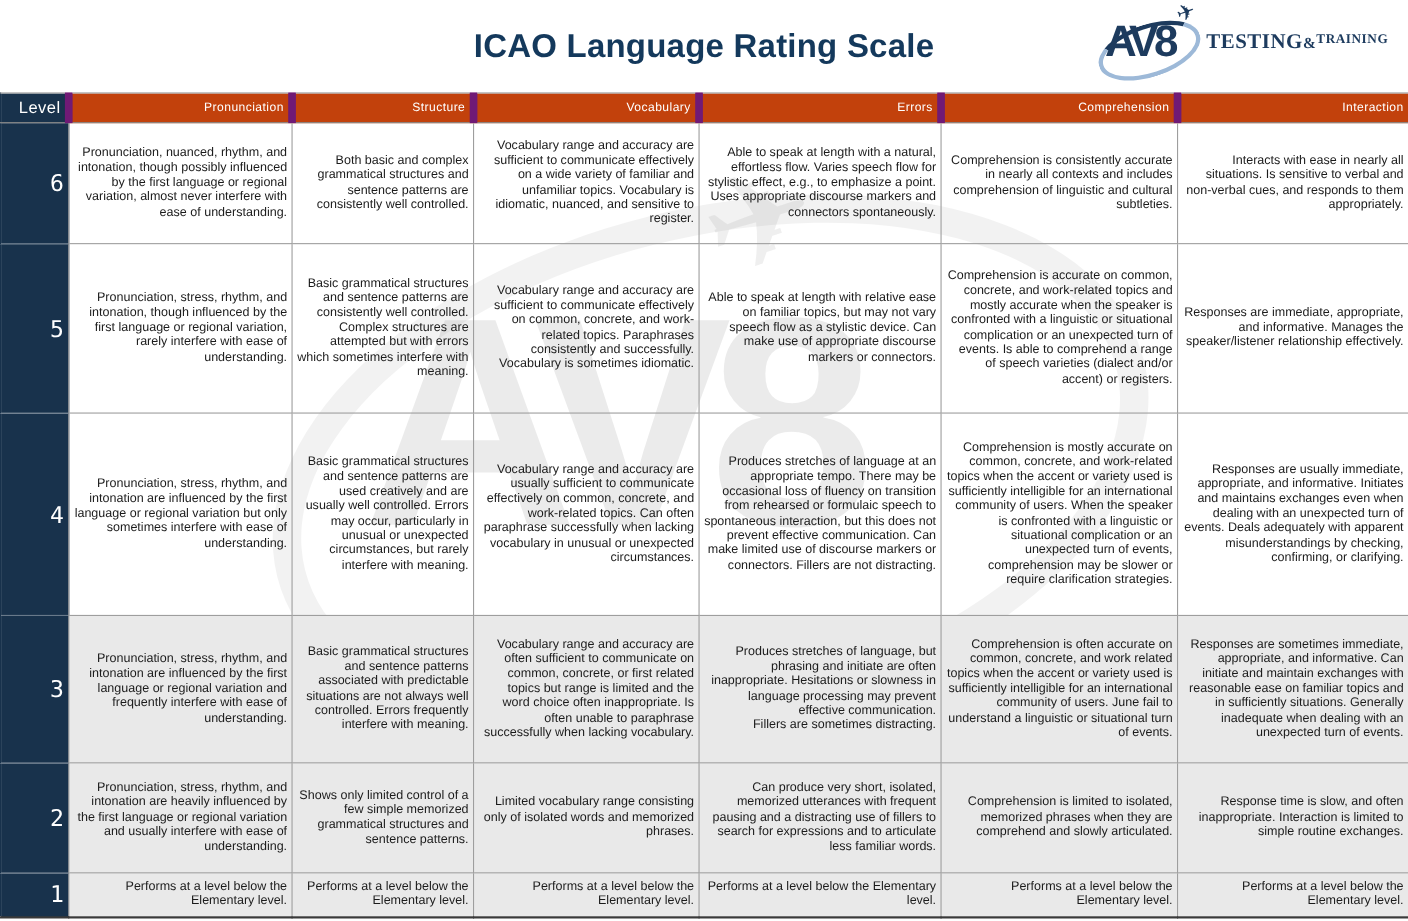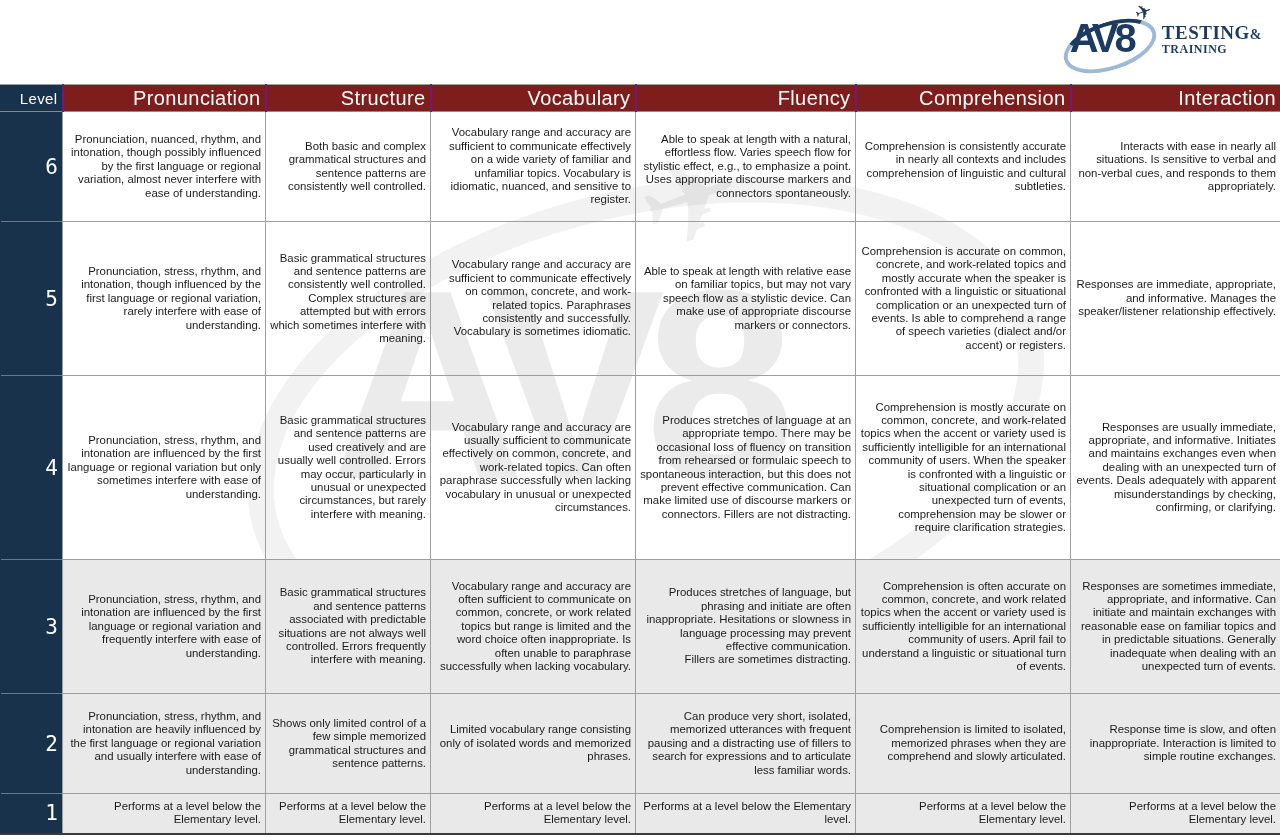--- a/index.html
+++ b/index.html
@@ -13,21 +13,21 @@
       font-size:30px;font-weight:bold;color:#14395c;letter-spacing:.2px;}
   .logo{position:absolute;top:6px;right:18px;display:flex;align-items:center;gap:6px;}
   .logo-mark{position:relative;width:92px;height:66px;}
   .logo-swoosh{position:absolute;left:-2px;top:16px;width:88px;height:40px;
       border:4px solid #9db9d8;border-radius:50%;transform:rotate(-18deg);
       border-top-color:#1d3b5e;}
   .logo-av8{position:absolute;left:6px;top:12px;font-size:40px;font-weight:bold;
       color:#1d3b5e;letter-spacing:-4px;line-height:1;}
   .logo-plane{position:absolute;right:4px;top:-4px;font-size:20px;color:#1d3b5e;
       transform:rotate(-20deg);line-height:1;}
-  .logo-text{display:flex;flex-direction:column;justify-content:center;
+  .logo-text{display:flex;justify-content:center;
       font-family:"Liberation Serif", serif;font-weight:bold;color:#1d3b5e;
       line-height:1.02;letter-spacing:.5px;}
   .logo-text .l1{font-size:19px;}
   .logo-text .l1 .amp{font-size:14px;}
   .logo-text .l2{font-size:12px;}
 
   
   .watermark{position:absolute;left:0;top:0;width:1280px;height:837px;
       pointer-events:none;z-index:0;overflow:hidden;}
   .wm-ring{position:absolute;left:240px;top:190px;width:760px;height:420px;
@@ -36,22 +36,22 @@
   .wm-text{position:absolute;left:330px;top:250px;font-size:270px;font-weight:bold;
       color:rgba(120,120,120,.15);letter-spacing:-20px;line-height:1;}
   .wm-plane{position:absolute;left:640px;top:130px;font-size:120px;
       color:rgba(120,120,120,.12);transform:rotate(-18deg);}
 
   
   table.scale{position:relative;z-index:1;width:1280px;border-collapse:collapse;
       table-layout:fixed;border-top:1px solid #8a8a8a;border-bottom:2px solid #3a3a3a;}
   th,td{border:1px solid #9e9e9e;text-align:right;vertical-align:middle;
       padding:1px 4px;}
-  thead th{background:#7f1d1d;color:#ffffff;font-weight:normal;font-size:20px;
-      letter-spacing:.4px;height:24px;border-left:2px solid #701a75;
+  thead th{background:#c2410c;color:#ffffff;font-weight:normal;font-size:11px;
+      letter-spacing:.4px;height:24px;border-left:7px solid #701a75;
       border-right:1px solid #d9e2ef;border-bottom:1px solid #8a8a8a;}
   thead th.level-h{background:#18324c;border-left:1px solid #18324c;font-size:15px;}
   td.level{background:#18324c;color:#ffffff;
       font-family:"DejaVu Sans Mono", monospace;font-size:21px;
       border-top:1px solid rgba(255,255,255,.35);border-left:1px solid #18324c;
       border-bottom:none;}
   td.cell{font-size:11.4px;line-height:1.17;color:#1b1b1b;white-space:pre-line;
       background:transparent;}
   tr.gray td.cell{background:#e9e9e9;}
   tr.r6{height:110px;} tr.r5{height:154px;} tr.r4{height:184px;}
@@ -62,20 +62,21 @@
 
 <div class="page">
 
   <div class="watermark">
     <div class="wm-ring"></div>
     <div class="wm-text">AV8</div>
     <div class="wm-plane">✈</div>
   </div>
 
   <div class="top-bar">
+    <div class="page-title">ICAO Language Rating Scale</div>
     <div class="logo">
       <div class="logo-mark">
         <div class="logo-swoosh"></div>
         <span class="logo-av8">AV8</span>
         <span class="logo-plane">✈</span>
       </div>
       <div class="logo-text">
         <span class="l1"><span>TESTING</span><span class="amp">&amp;</span></span>
         <span class="l2">TRAINING</span>
       </div>
@@ -91,21 +92,21 @@
         <col style="width:220px">
         <col style="width:215px">
       <col style="width:210px">
     </colgroup>
     <thead>
       <tr>
         <th class="level-h">Level</th>
         <th>Pronunciation</th>
         <th>Structure</th>
         <th>Vocabulary</th>
-        <th>Fluency</th>
+        <th>Errors</th>
         <th>Comprehension</th>
         <th>Interaction</th>
       </tr>
     </thead>
     <tbody>
       <tr class="r6">
         <td class="level">6</td>
         <td class="cell">Pronunciation, nuanced, rhythm, and intonation, though possibly influenced by the first language or regional variation, almost never interfere with ease of understanding.</td>
         <td class="cell">Both basic and complex grammatical structures and sentence patterns are consistently well controlled.</td>
         <td class="cell">Vocabulary range and accuracy are sufficient to communicate effectively on a wide variety of familiar and unfamiliar topics. Vocabulary is idiomatic, nuanced, and sensitive to register.</td>
@@ -128,25 +129,25 @@
         <td class="cell">Basic grammatical structures and sentence patterns are used creatively and are usually well controlled. Errors may occur, particularly in unusual or unexpected circumstances, but rarely interfere with meaning.</td>
         <td class="cell">Vocabulary range and accuracy are usually sufficient to communicate effectively on common, concrete, and work-related topics. Can often paraphrase successfully when lacking vocabulary in unusual or unexpected circumstances.</td>
         <td class="cell">Produces stretches of language at an appropriate tempo. There may be occasional loss of fluency on transition from rehearsed or formulaic speech to spontaneous interaction, but this does not prevent effective communication. Can make limited use of discourse markers or connectors. Fillers are not distracting.</td>
         <td class="cell">Comprehension is mostly accurate on common, concrete, and work-related topics when the accent or variety used is sufficiently intelligible for an international community of users. When the speaker is confronted with a linguistic or situational complication or an unexpected turn of events, comprehension may be slower or require clarification strategies.</td>
         <td class="cell">Responses are usually immediate, appropriate, and informative. Initiates and maintains exchanges even when dealing with an unexpected turn of events. Deals adequately with apparent misunderstandings by checking, confirming, or clarifying.</td>
       </tr>
       <tr class="r3 gray">
         <td class="level">3</td>
         <td class="cell">Pronunciation, stress, rhythm, and intonation are influenced by the first language or regional variation and frequently interfere with ease of understanding.</td>
         <td class="cell">Basic grammatical structures and sentence patterns associated with predictable situations are not always well controlled. Errors frequently interfere with meaning.</td>
-        <td class="cell">Vocabulary range and accuracy are often sufficient to communicate on common, concrete, or work related topics but range is limited and the word choice often inappropriate. Is often unable to paraphrase successfully when lacking vocabulary.</td>
+        <td class="cell">Vocabulary range and accuracy are often sufficient to communicate on common, concrete, or first related topics but range is limited and the word choice often inappropriate. Is often unable to paraphrase successfully when lacking vocabulary.</td>
         <td class="cell">Produces stretches of language, but phrasing and initiate are often inappropriate. Hesitations or slowness in language processing may prevent effective communication.
 Fillers are sometimes distracting.</td>
-        <td class="cell">Comprehension is often accurate on common, concrete, and work related topics when the accent or variety used is sufficiently intelligible for an international community of users. April fail to understand a linguistic or situational turn of events.</td>
-        <td class="cell">Responses are sometimes immediate, appropriate, and informative. Can initiate and maintain exchanges with reasonable ease on familiar topics and in predictable situations. Generally inadequate when dealing with an unexpected turn of events.</td>
+        <td class="cell">Comprehension is often accurate on common, concrete, and work related topics when the accent or variety used is sufficiently intelligible for an international community of users. June fail to understand a linguistic or situational turn of events.</td>
+        <td class="cell">Responses are sometimes immediate, appropriate, and informative. Can initiate and maintain exchanges with reasonable ease on familiar topics and in sufficiently situations. Generally inadequate when dealing with an unexpected turn of events.</td>
       </tr>
       <tr class="r2 gray">
         <td class="level">2</td>
         <td class="cell">Pronunciation, stress, rhythm, and intonation are heavily influenced by the first language or regional variation and usually interfere with ease of understanding.</td>
         <td class="cell">Shows only limited control of a few simple memorized grammatical structures and sentence patterns.</td>
         <td class="cell">Limited vocabulary range consisting only of isolated words and memorized phrases.</td>
         <td class="cell">Can produce very short, isolated, memorized utterances with frequent pausing and a distracting use of fillers to search for expressions and to articulate less familiar words.</td>
         <td class="cell">Comprehension is limited to isolated, memorized phrases when they are comprehend and slowly articulated.</td>
         <td class="cell">Response time is slow, and often inappropriate. Interaction is limited to simple routine exchanges.</td>
       </tr>

